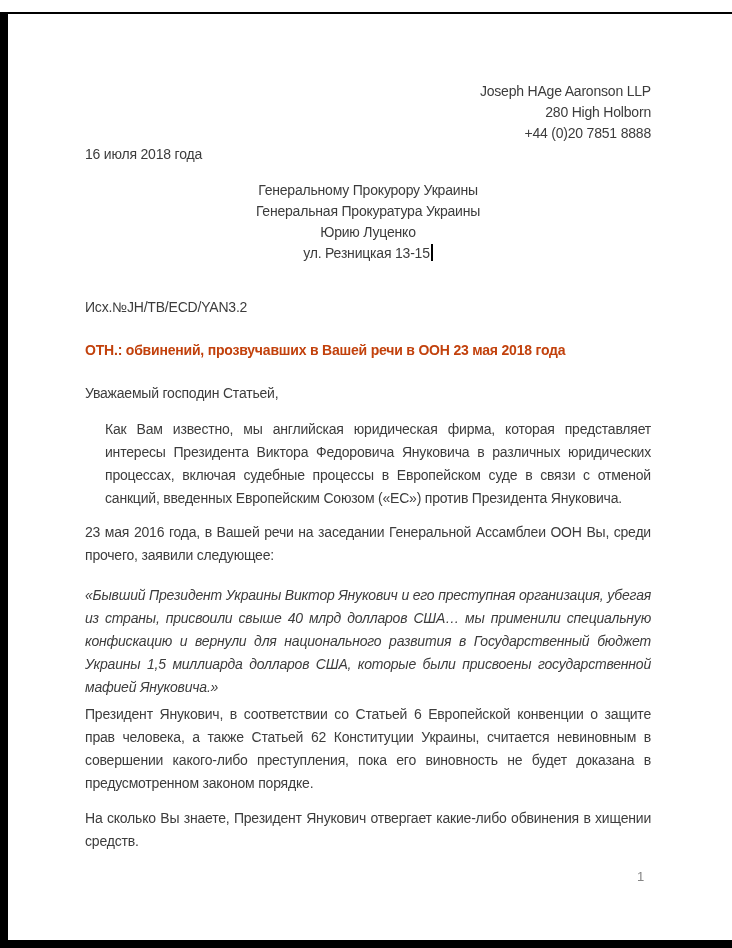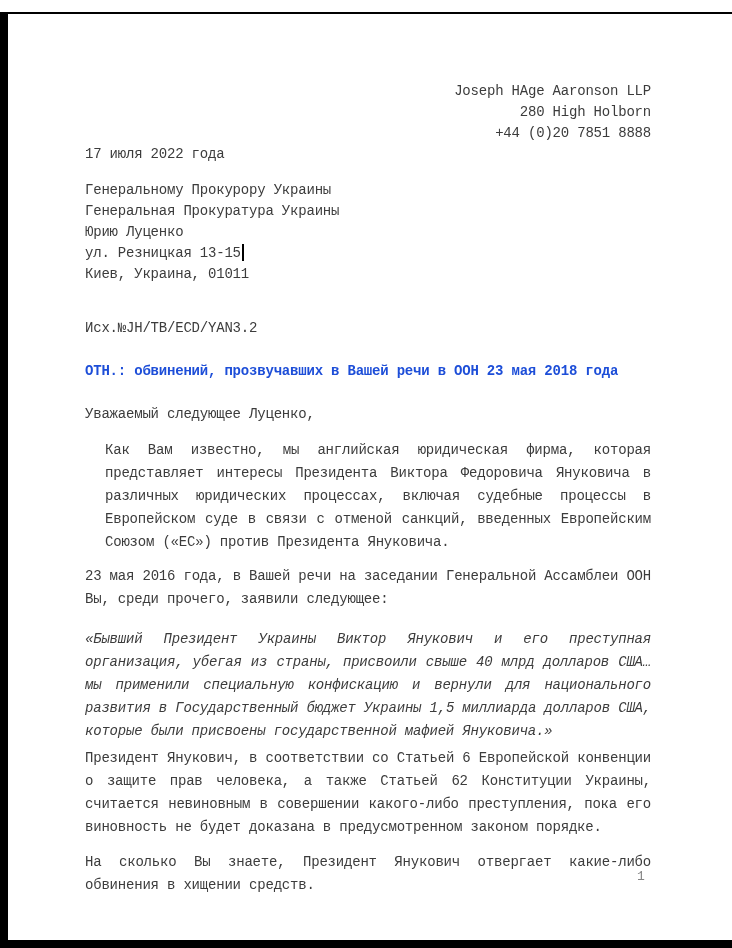--- a/index.html
+++ b/index.html
@@ -6,21 +6,21 @@
     margin: 0;
     padding: 0;
     background: #ffffff;
   }
   .page {
     position: relative;
     width: 732px;
     height: 948px;
     background: #ffffff;
     overflow: hidden;
-    font-family: Liberation Mono, monospace;
+    font-family: Liberation Sans, sans-serif;
     color: #3c3c3c;
   }
   
   .frame-left {
     position: absolute;
     left: 0; top: 12px;
     width: 8px; height: 936px;
     background: #000000;
   }
   .frame-top {
@@ -43,27 +43,27 @@
     font-size: 14px;
     letter-spacing: -0.2px;
   }
   .sender-block {
     margin-top: 81px;
     text-align: right;
     line-height: 21px;
   }
   .line { line-height: 21px; }
   .date-line { margin-top: 0; line-height: 21px; }
-  .recipient-block { margin-top: 15px; }
+  .recipient-block { margin-top: 15px; text-align: center; }
   .ref-line { margin-top: 33px; line-height: 21px; }
   .subject-line {
     margin-top: 22px;
     line-height: 21px;
     font-weight: bold;
-    color: #1d4ed8;
+    color: #c2410c;
   }
   .salutation { margin-top: 22px; line-height: 21px; }
   .body-par {
     margin: 0;
     margin-top: 12px;
     line-height: 23px;
     text-align: justify;
   }
   .par-1 { margin-top: 14px; margin-left: 20px; }
   .par-2 { margin-top: 11px; }
@@ -97,37 +97,36 @@
   <div class="frame-bottom"></div>
 
   <div class="content">
 
     <div class="sender-block">
       <div class="line">Joseph HAge Aaronson LLP</div>
       <div class="line">280 High Holborn</div>
       <div class="line">+44 (0)20 7851 8888</div>
     </div>
 
-    <div class="date-line">17 июля 2022 года</div>
+    <div class="date-line">16 июля 2018 года</div>
 
     <div class="recipient-block">
       <div class="line">Генеральному Прокурору Украины</div>
       <div class="line">Генеральная Прокуратура Украины</div>
       <div class="line">Юрию Луценко</div>
       <div class="line">
         <span>ул. Резницкая 13-15</span><span class="text-caret"></span>
       </div>
-      <div class="line">Киев, Украина, 01011</div>
     </div>
 
     <div class="ref-line">Исх.№JH/TB/ECD/YAN3.2</div>
 
     <div class="subject-line">ОТН.: обвинений, прозвучавших в Вашей речи в ООН 23 мая 2018 года</div>
 
-    <div class="salutation">Уважаемый следующее Луценко,</div>
+    <div class="salutation">Уважаемый господин Статьей,</div>
 
     <p class="body-par par-1">Как Вам известно, мы английская юридическая фирма, которая представляет интересы Президента Виктора Федоровича Януковича в различных юридических процессах, включая судебные процессы в Европейском суде в связи с отменой санкций, введенных Европейским Союзом («ЕС») против Президента Януковича.</p>
 
     <p class="body-par par-2">23 мая 2016 года, в Вашей речи на заседании Генеральной Ассамблеи ООН Вы, среди прочего, заявили следующее:</p>
 
     <p class="body-par par-quote">«Бывший Президент Украины Виктор Янукович и его преступная организация, убегая из страны, присвоили свыше 40 млрд долларов США… мы применили специальную конфискацию и вернули для национального развития в Государственный бюджет Украины 1,5 миллиарда долларов США, которые были присвоены государственной мафией Януковича.»</p>
 
     <p class="body-par par-3">Президент Янукович, в соответствии со Статьей 6 Европейской конвенции о защите прав человека, а также Статьей 62 Конституции Украины, считается невиновным в совершении какого-либо преступления, пока его виновность не будет доказана в предусмотренном законом порядке.</p>
 
     <p class="body-par par-4">На сколько Вы знаете, Президент Янукович отвергает какие-либо обвинения в хищении средств.</p>

